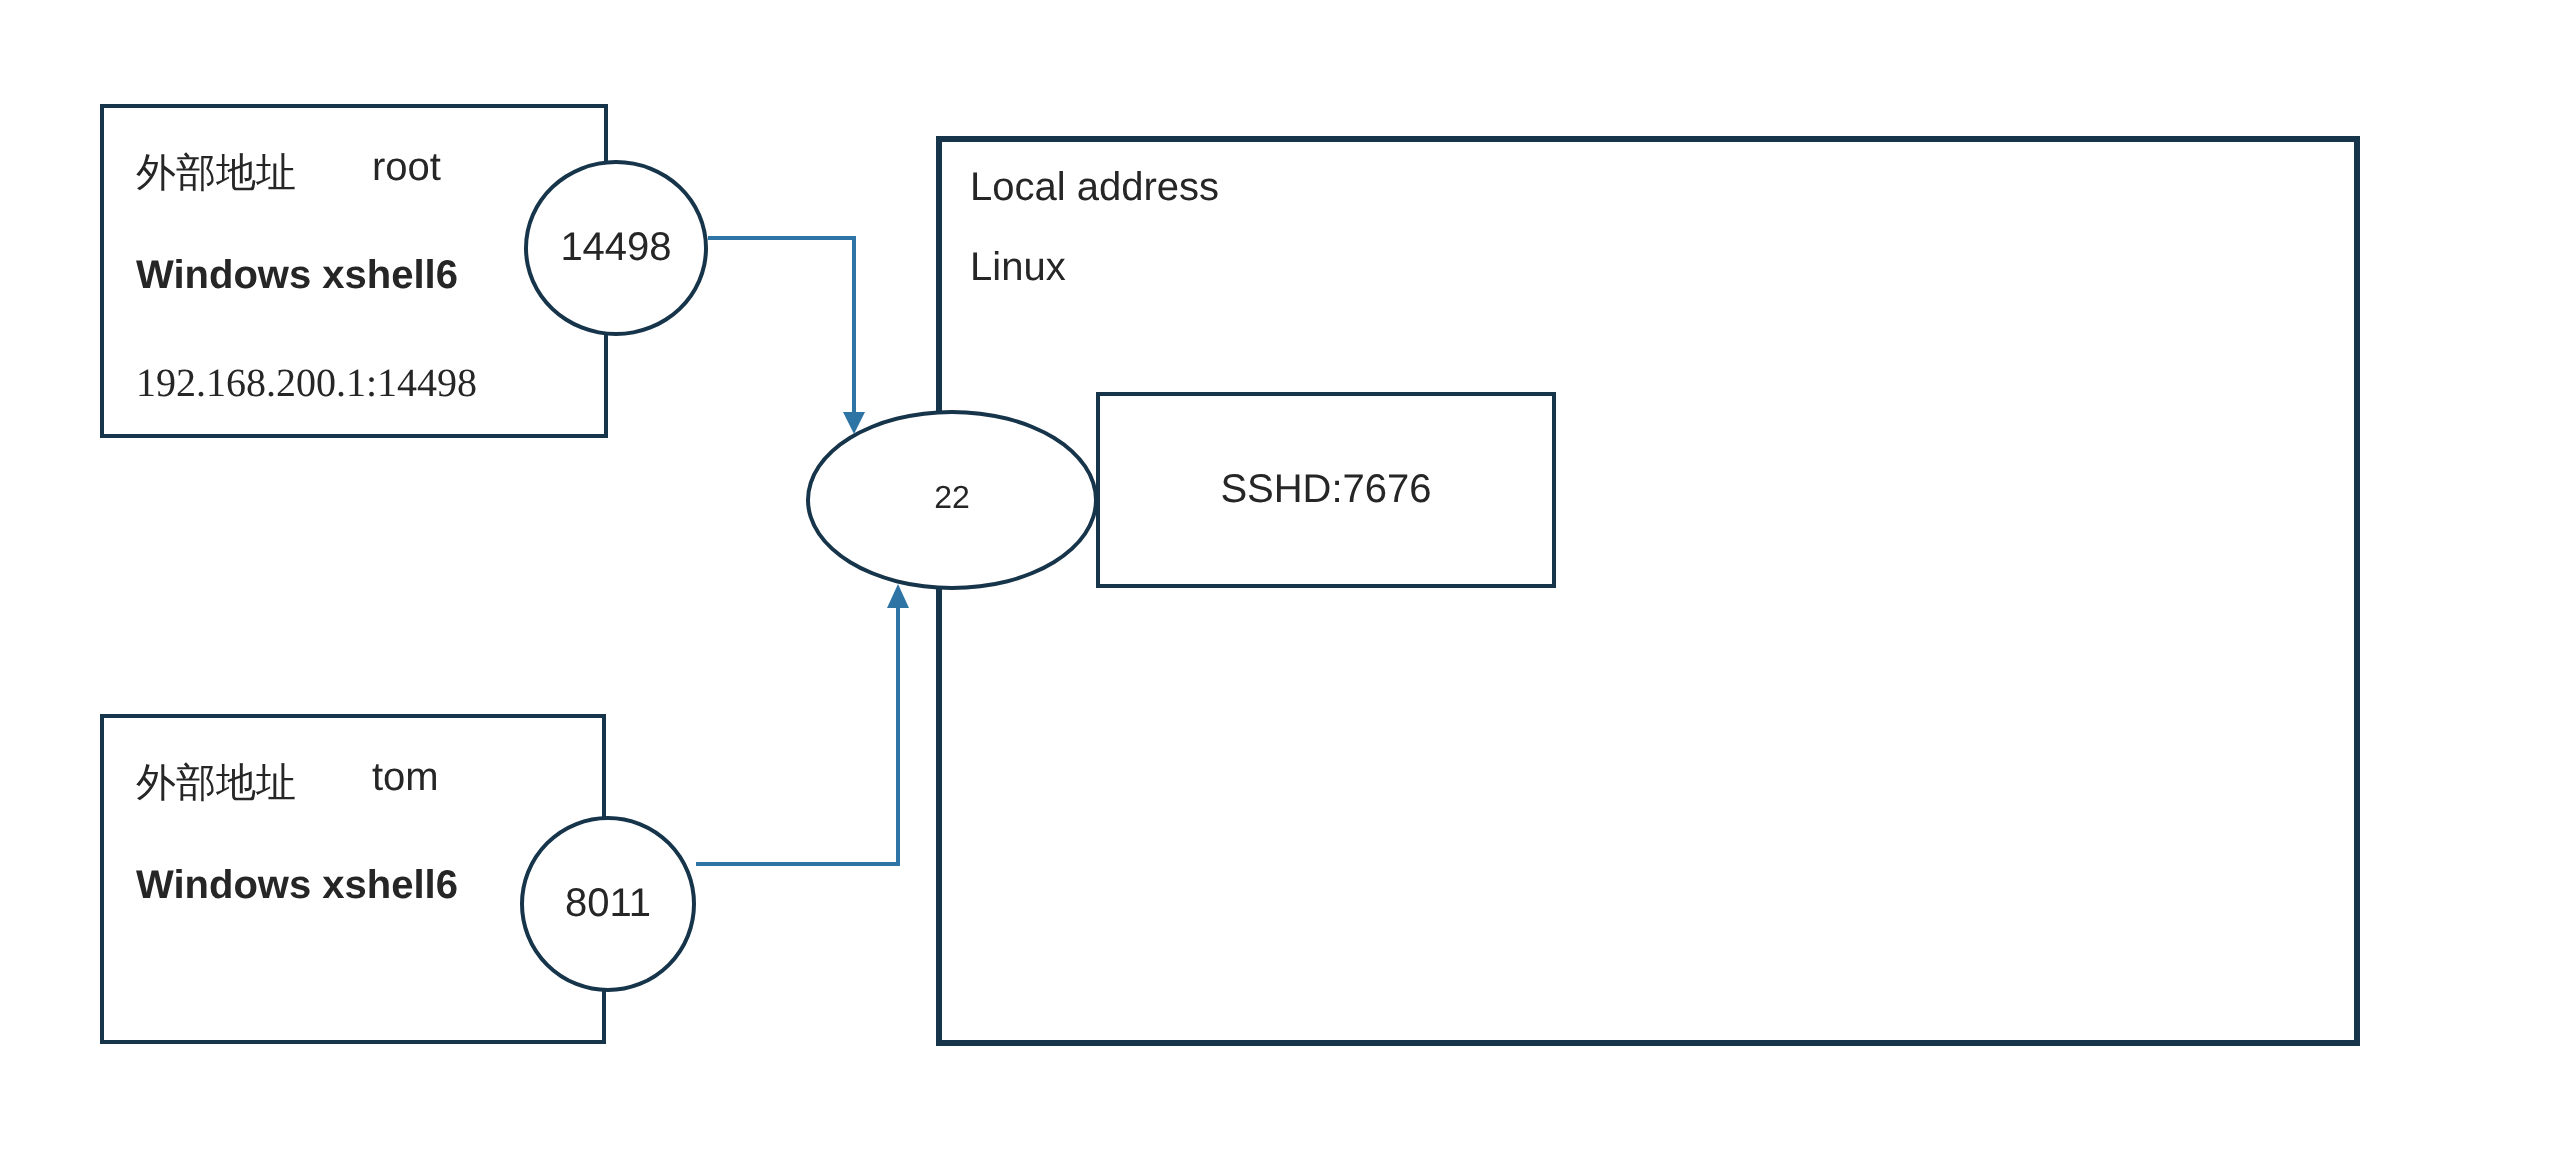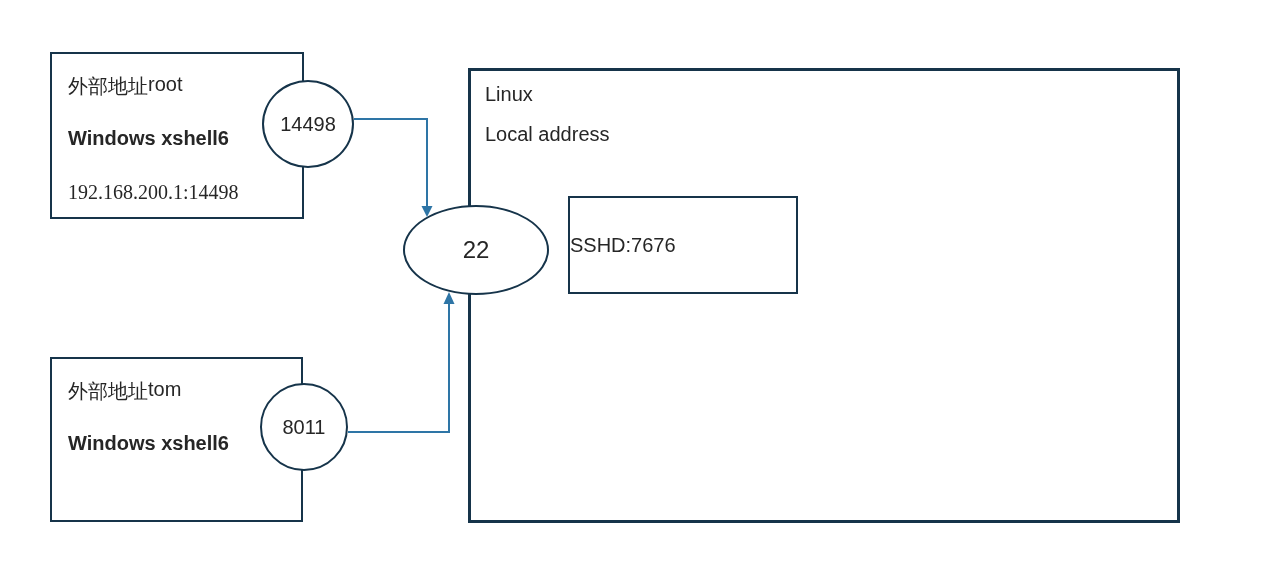--- a/index.html
+++ b/index.html
@@ -17,21 +17,21 @@
     color: var(--text);
   }
   .stage { position: relative; width: 1277px; height: 578px; overflow: hidden; }
 
   .node-box {
     position: absolute;
     background: #ffffff;
     border: 2px solid var(--shape-border);
   }
   .client-box { padding: 19px 10px 0 16px; font-size: 20px; z-index: 2; }
-  .client-line1 { display: flex; margin-bottom: 27px; white-space: nowrap; }
+  .client-line1 { display: flex; gap: 38px; margin-bottom: 27px; white-space: nowrap; }
   .client-line2 { margin-bottom: 31px; white-space: nowrap; font-weight: bold; }
   .client-line3 { white-space: nowrap; font-family: Liberation Serif, serif; }
 
   .server-box { border-width: 3px; padding: 12px 10px 0 14px; font-size: 20px; z-index: 1; }
   .server-line { margin-bottom: 17px; white-space: nowrap; }
 
   .badge-circle {
     position: absolute;
     background: #ffffff;
     border: 2.5px solid var(--shape-border);
@@ -41,29 +41,29 @@
     z-index: 5;
   }
 
   .port-ellipse {
     position: absolute;
     left: 403px; top: 205px; width: 146px; height: 90px;
     background: #ffffff;
     border: 2.5px solid var(--shape-border);
     border-radius: 50%;
     display: flex; align-items: center; justify-content: center;
-    font-size: 24px;
+    font-size: 16px;
     z-index: 5;
   }
 
   .sshd-box {
     position: absolute;
-    left: 568px; top: 196px; width: 230px; height: 98px;
+    left: 548px; top: 196px; width: 230px; height: 98px;
     border-width: 2.5px;
-    display: flex; align-items: center; 
+    display: flex; align-items: center; justify-content: center;
     font-size: 20px;
     z-index: 4;
   }
 
   .arrow-layer {
     position: absolute; left: 0; top: 0;
     width: 1277px; height: 578px;
     z-index: 6;
     pointer-events: none;
   }
@@ -89,27 +89,27 @@
       <span>外部地址</span>
       <span>tom</span>
     </div>
     <div class="client-line2">Windows xshell6</div>
   </div>
 
   <div class="badge-circle" style="left:262px; top:80px; width:92px; height:88px;">
     <span>14498</span>
   </div>
 
-  <div class="badge-circle" style="left:260px; top:383px; width:88px; height:88px;">
+  <div class="badge-circle" style="left:260px; top:408px; width:88px; height:88px;">
     <span>8011</span>
   </div>
 
   <div class="node-box server-box" style="left:468px; top:68px; width:712px; height:455px;">
+    <div class="server-line">Local address</div>
     <div class="server-line">Linux</div>
-    <div class="server-line">Local address</div>
   </div>
 
   <div class="port-ellipse">
     <span>22</span>
   </div>
 
   <div class="node-box sshd-box">
     <span>SSHD:7676</span>
   </div>
 

